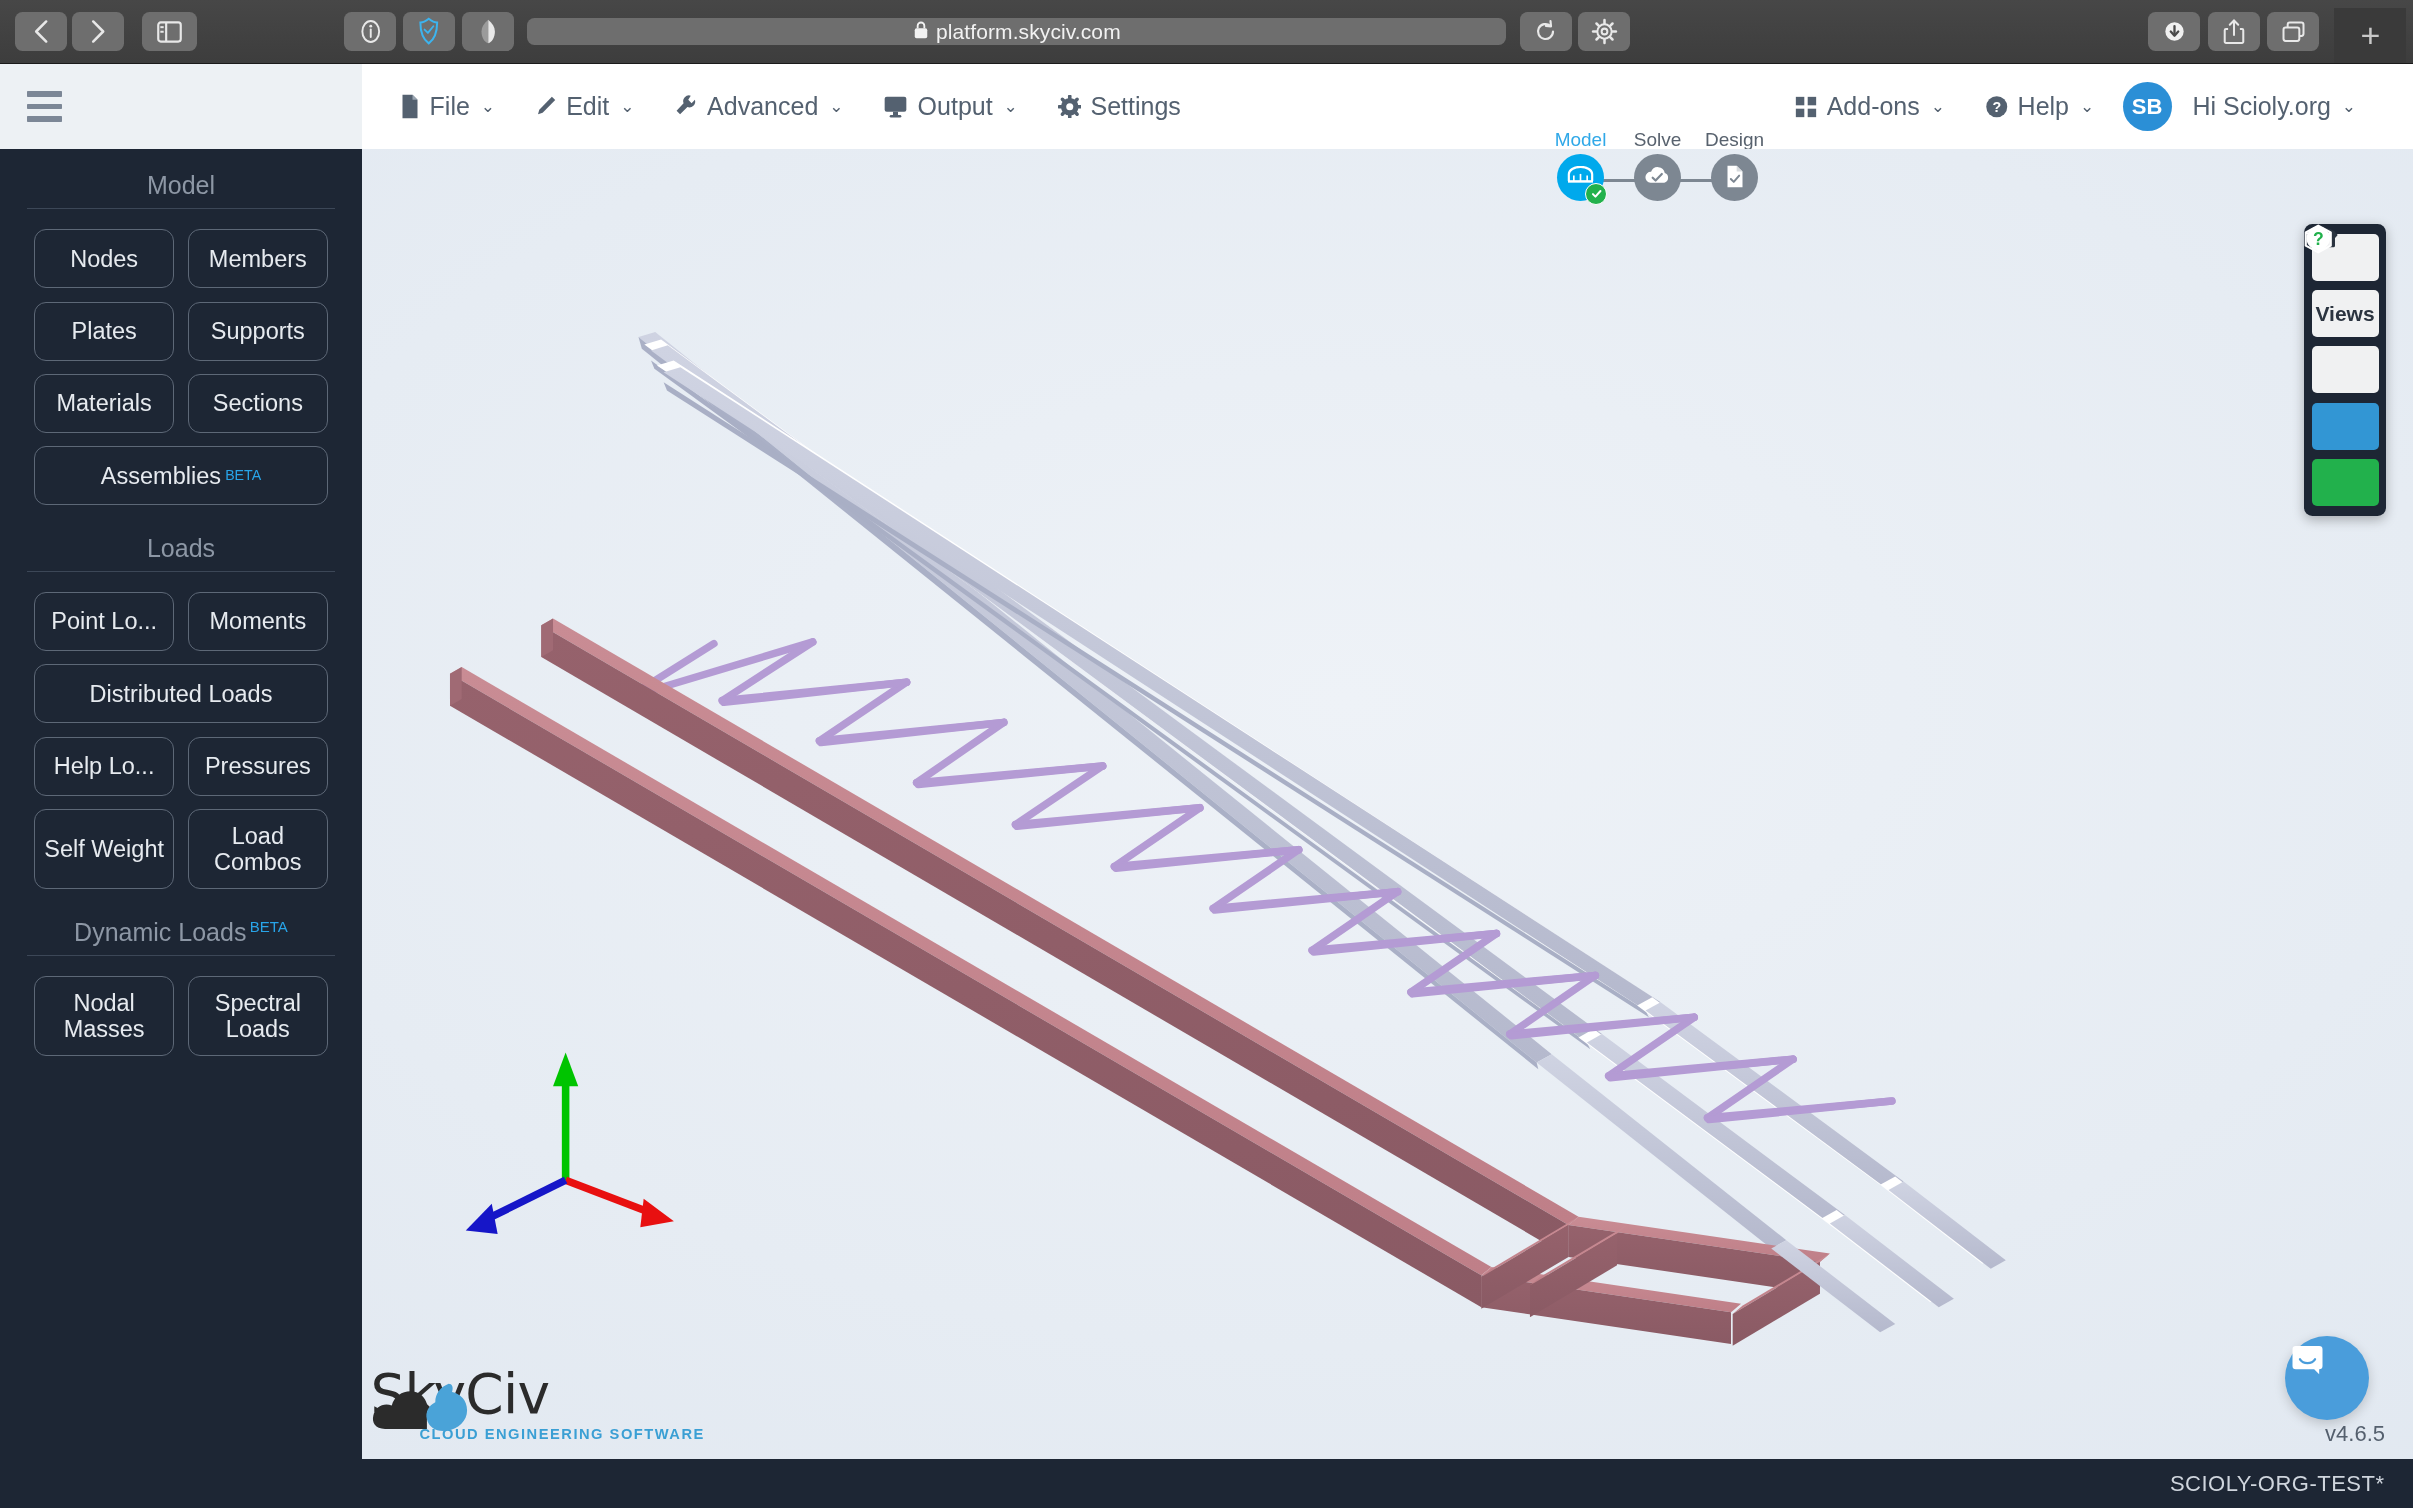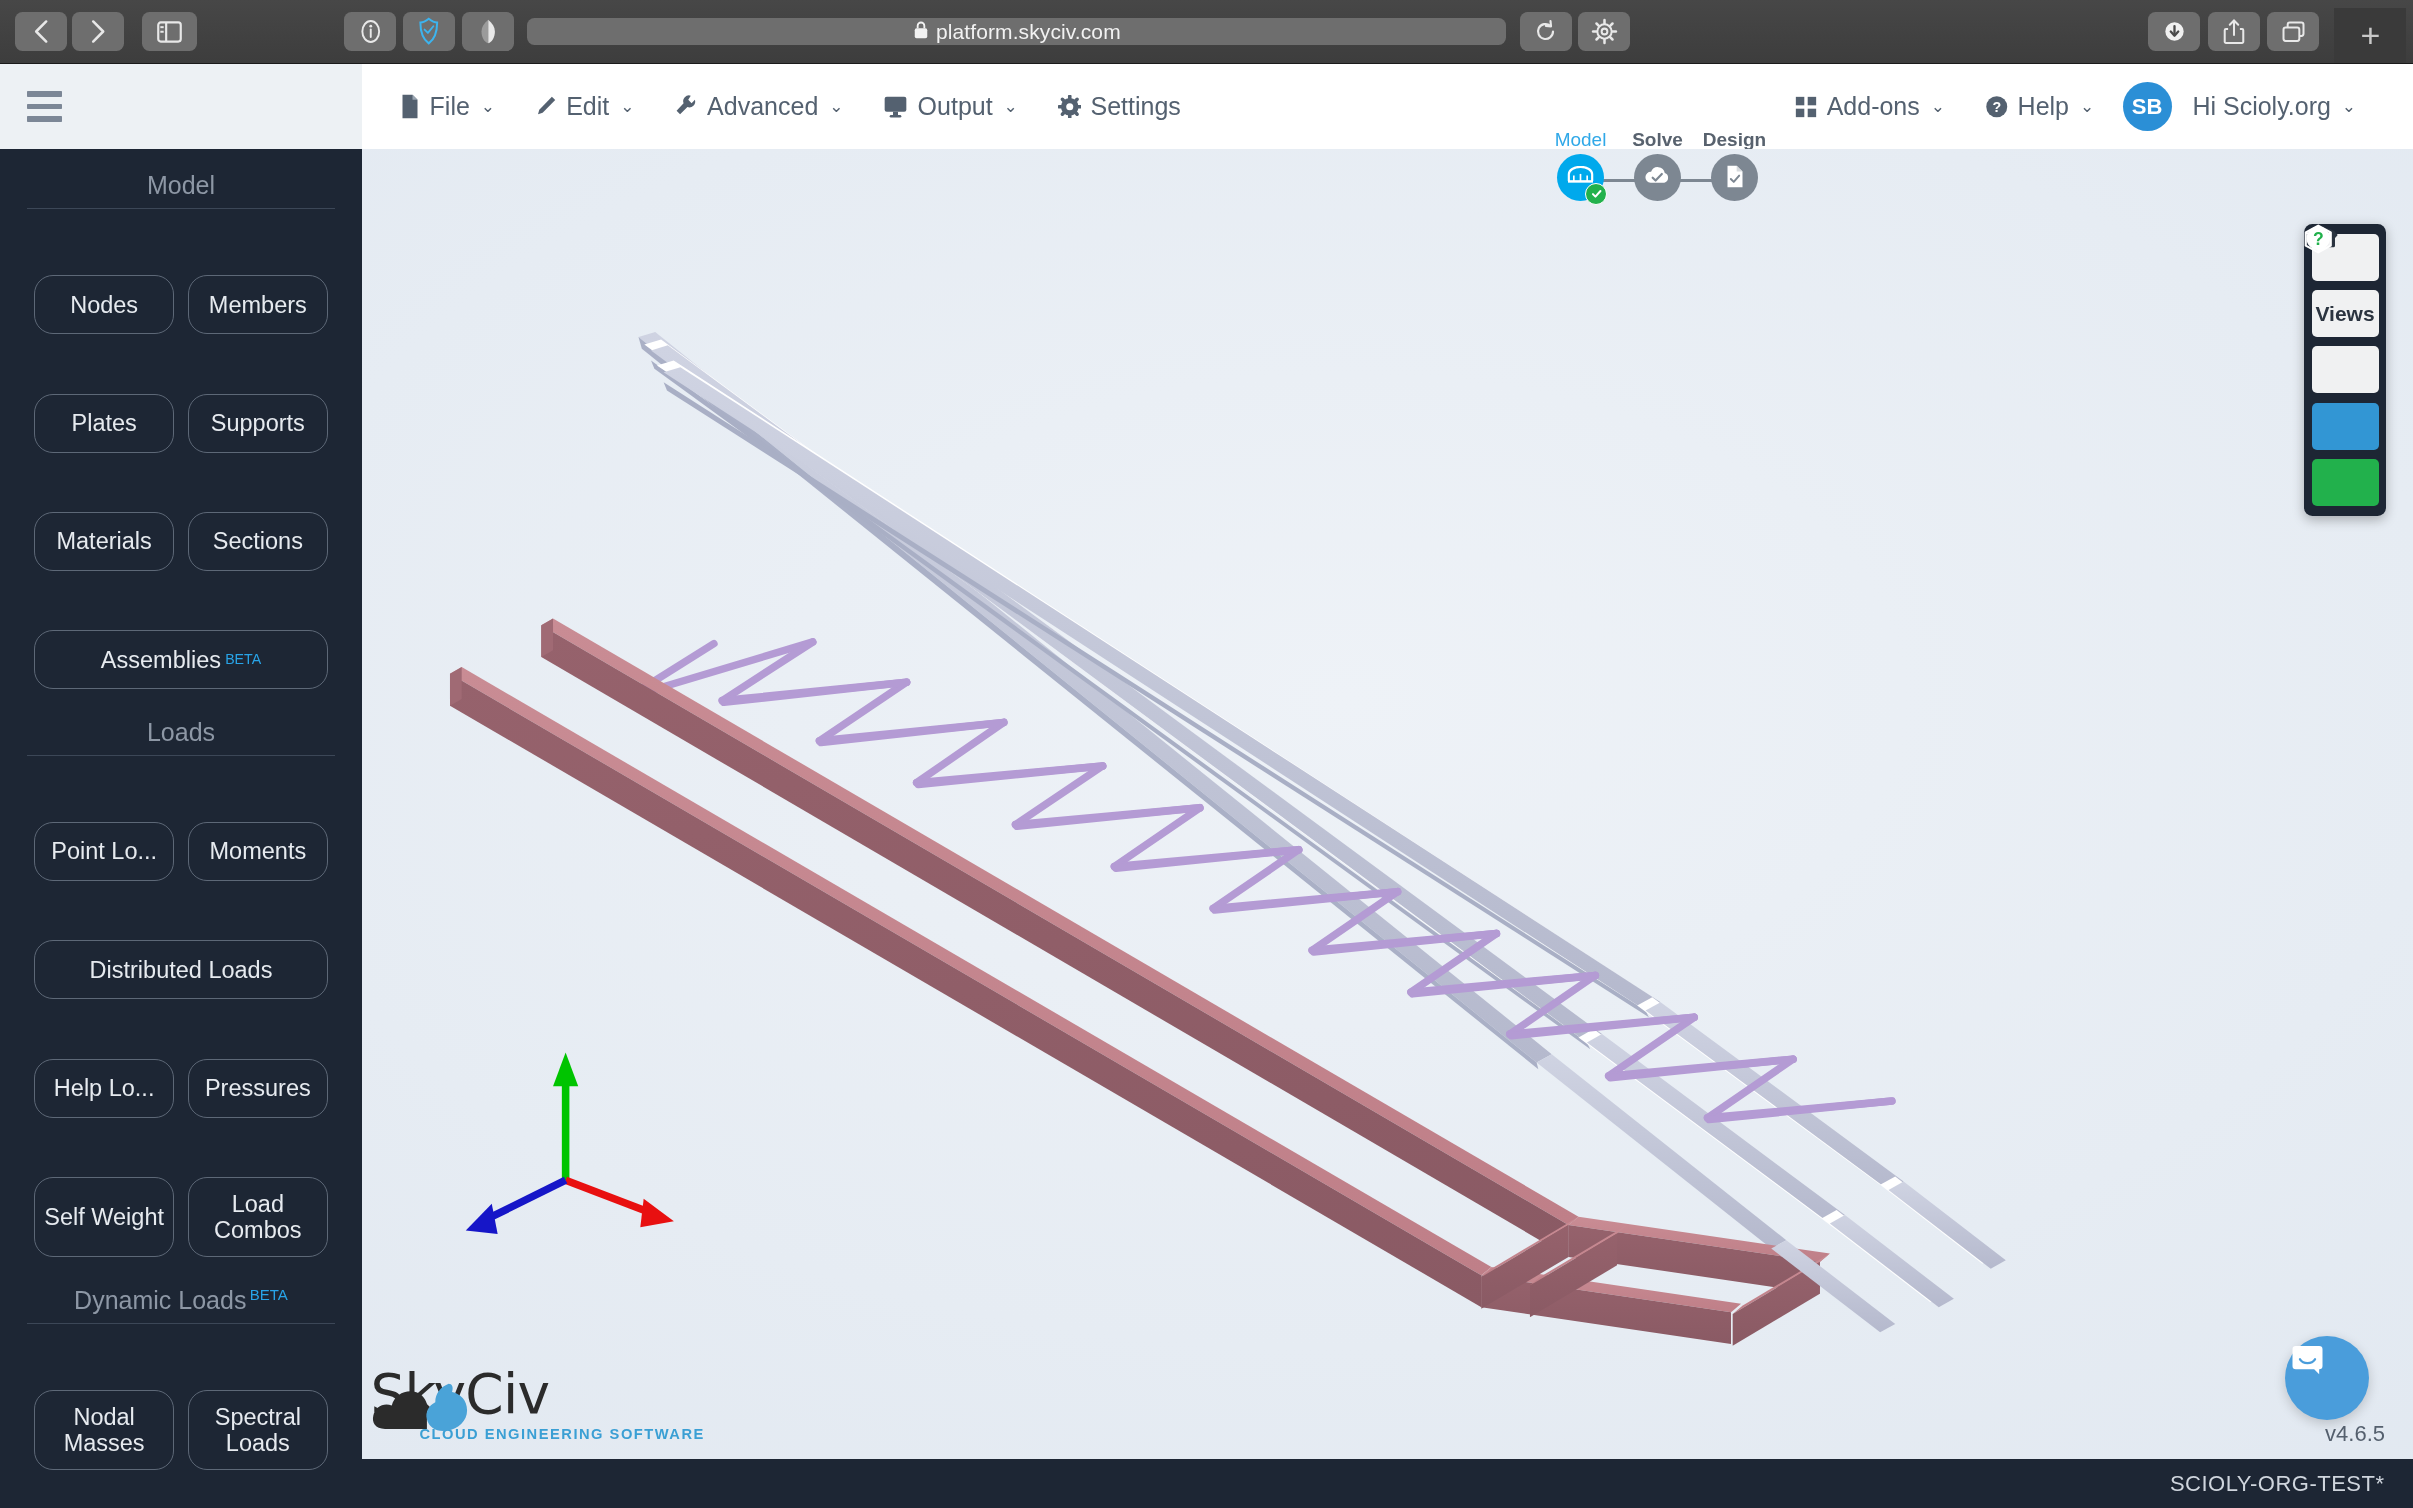--- a/index.html
+++ b/index.html
@@ -73,21 +73,21 @@
   .mi-icon { display:flex; align-items:center; color: #546170; }
 
   
   .progress-widget {
     position: absolute; left: 1542px; top: 65px;
     display: flex; align-items: flex-start;
   }
   .pw-step { width: 77px; display: flex; flex-direction: column; align-items: center; position: relative; }
   .pw-label { font-size: 19px; margin-bottom: 3.4px; }
   .pw-label.active { color: #2fa8e8; }
-  .pw-label.inactive { color: #58626e; font-weight: bold; }
+  .pw-label.inactive { color: #58626e; }
   .pw-circle {
     width: 47px; height: 47px; border-radius: 50%;
     display: flex; align-items: center; justify-content: center;
     position: relative; z-index: 2;
   }
   .pw-circle.blue { background: #00a9ec; }
   .pw-circle.gray { background: #7d8792; }
   .pw-connector {
     position: absolute; top: 50px; height: 3.4px;
     background: #7d8792; z-index: 1;
@@ -121,27 +121,26 @@
     color: #28a4e8; font-size: 15px; vertical-align: super; margin-left: 3.4px;
   }
   .sb-divider {
     height: 0.8px; background: #3c4757;
     margin: 0 27px 20px 27px;
   }
   .sb-grid { display: flex; flex-wrap: wrap; gap: 13.4px; padding: 0 34px; }
   .sb-btn {
     flex: 0 0 calc(50% - 6.7px);
     min-height: 59px;
-    border: 0.8px solid #5d6877; border-radius: 19px;
+    border: 0.8px solid #5d6877; border-radius: 12px;
     color: #e6eaef; font-size: 23.5px;
     display: flex; align-items: center; justify-content: center;
     text-align: center; line-height: 1.12;
     background: transparent; cursor: pointer;
     padding: 6.7px 3.4px;
-    margin-top: 46px;
   }
   .sb-btn.full { flex: 0 0 100%; }
   .sb-btn .beta {
     color: #28a4e8; font-size: 14.2px; vertical-align: super; margin-left: 4.2px;
   }
   .sb-gap { height: 28.5px; }
 
   
   .viewport {
     position: absolute; top: 149px; left: 362px;

